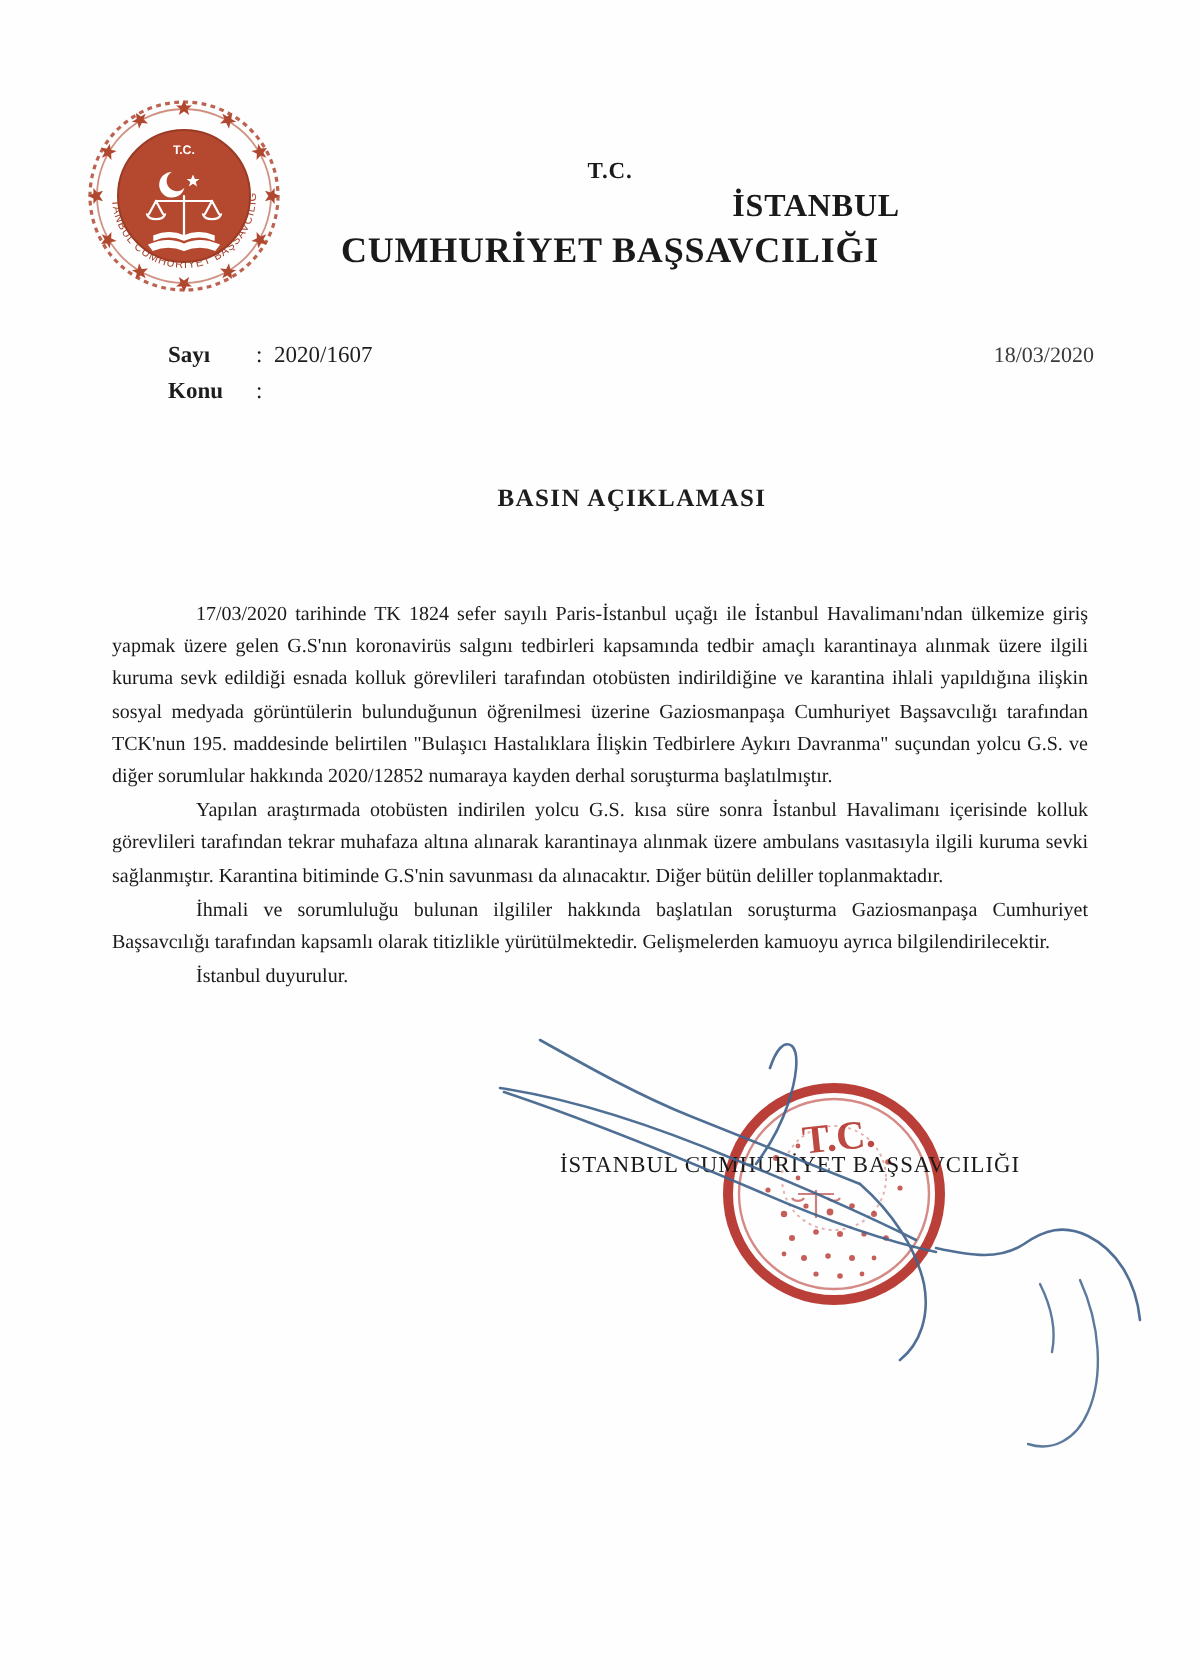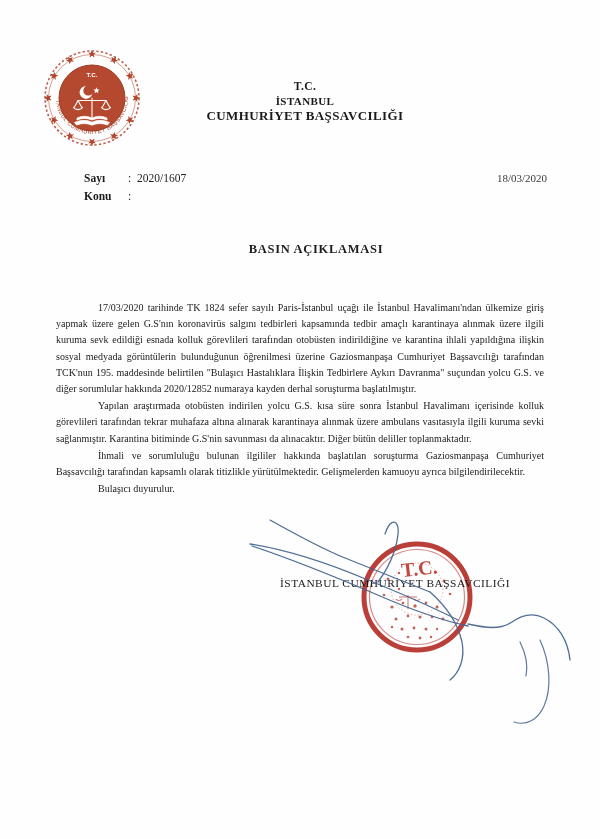--- a/index.html
+++ b/index.html
@@ -40,22 +40,22 @@
     width: 290px;
     text-align: center;
     line-height: 1.28;
   }
   .letterhead .lh-line {
     font-weight: bold;
     letter-spacing: 0.4px;
     color: #1a1a1a;
   }
   .lh-1 { font-size: 11.5px; }
-  .lh-2 { font-size: 11px; }
-  .lh-3 { font-size: 13px; }
+  .lh-2 { font-size: 16px; text-align: right; }
+  .lh-3 { font-size: 18px; }
 
   
   .meta {
     position: absolute;
     left: 52px;
     top: 170px;
     width: 500px;
     font-size: 11.5px;
     line-height: 1.55;
   }
@@ -256,21 +256,21 @@
     </div>
     <div class="doc-date">18/03/2020</div>
   </div>
 
   <div class="press-title">BASIN AÇIKLAMASI</div>
 
   <div class="body-copy">
     <p>17/03/2020 tarihinde TK 1824 sefer sayılı Paris-İstanbul uçağı ile İstanbul Havalimanı'ndan ülkemize giriş yapmak üzere gelen G.S'nın koronavirüs salgını tedbirleri kapsamında tedbir amaçlı karantinaya alınmak üzere ilgili kuruma sevk edildiği esnada kolluk görevlileri tarafından otobüsten indirildiğine ve karantina ihlali yapıldığına ilişkin sosyal medyada görüntülerin bulunduğunun öğrenilmesi üzerine Gaziosmanpaşa Cumhuriyet Başsavcılığı tarafından TCK'nun 195. maddesinde belirtilen "Bulaşıcı Hastalıklara İlişkin Tedbirlere Aykırı Davranma" suçundan yolcu G.S. ve diğer sorumlular hakkında 2020/12852 numaraya kayden derhal soruşturma başlatılmıştır.</p>
     <p>Yapılan araştırmada otobüsten indirilen yolcu G.S. kısa süre sonra İstanbul Havalimanı içerisinde kolluk görevlileri tarafından tekrar muhafaza altına alınarak karantinaya alınmak üzere ambulans vasıtasıyla ilgili kuruma sevki sağlanmıştır. Karantina bitiminde G.S'nin savunması da alınacaktır. Diğer bütün deliller toplanmaktadır.</p>
     <p>İhmali ve sorumluluğu bulunan ilgililer hakkında başlatılan soruşturma Gaziosmanpaşa Cumhuriyet Başsavcılığı tarafından kapsamlı olarak titizlikle yürütülmektedir. Gelişmelerden kamuoyu ayrıca bilgilendirilecektir.</p>
-    <p>Bulaşıcı duyurulur.</p>
+    <p>İstanbul duyurulur.</p>
   </div>
 
   <div class="sign-area">
 
     <div class="stamp">
       <svg viewBox="0 0 118 120" xmlns="http://www.w3.org/2000/svg">
         <circle cx="59" cy="60" r="53" fill="none" stroke="#b22a22" stroke-width="5" opacity="0.9"></circle>
         <circle cx="59" cy="60" r="47.5" fill="none" stroke="#b22a22" stroke-width="1.2" opacity="0.55"></circle>
         <circle cx="59" cy="52" r="26" fill="none" stroke="#b22a22" stroke-width="1" opacity="0.35" stroke-dasharray="1.5 2"></circle>
         <text x="62" y="38" text-anchor="middle" font-family="'Liberation Serif', serif" font-size="20" font-weight="bold" fill="#b22a22" opacity="0.85" transform="rotate(-6 62 38)">T.C.</text>

